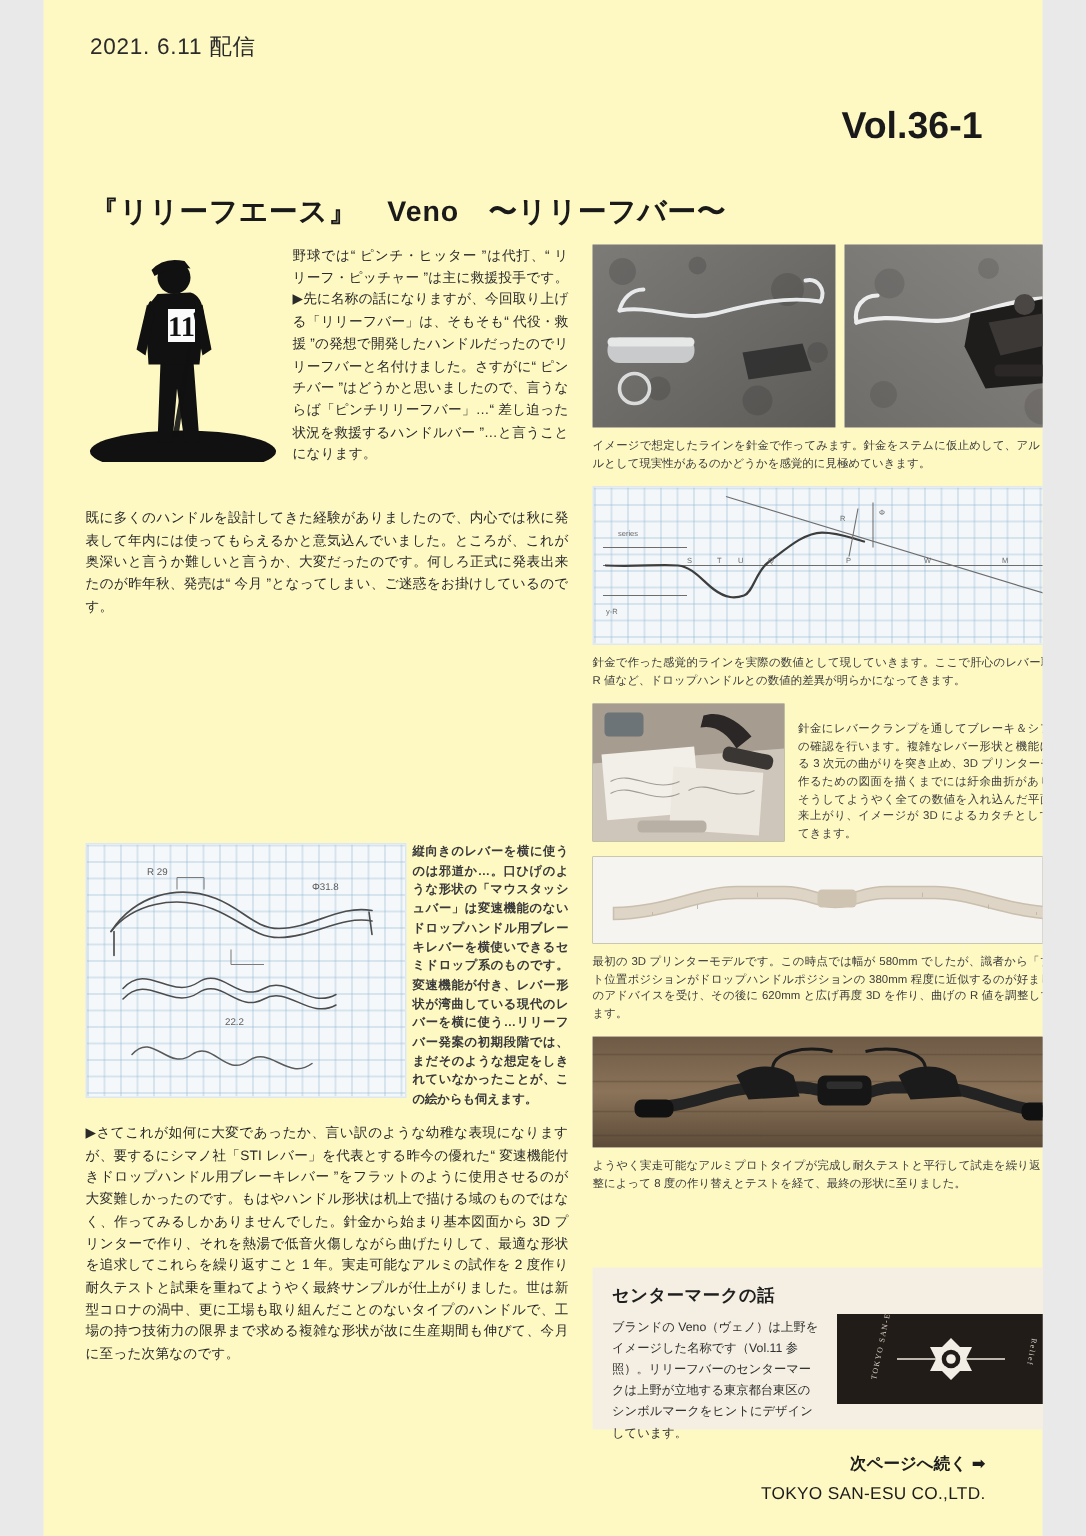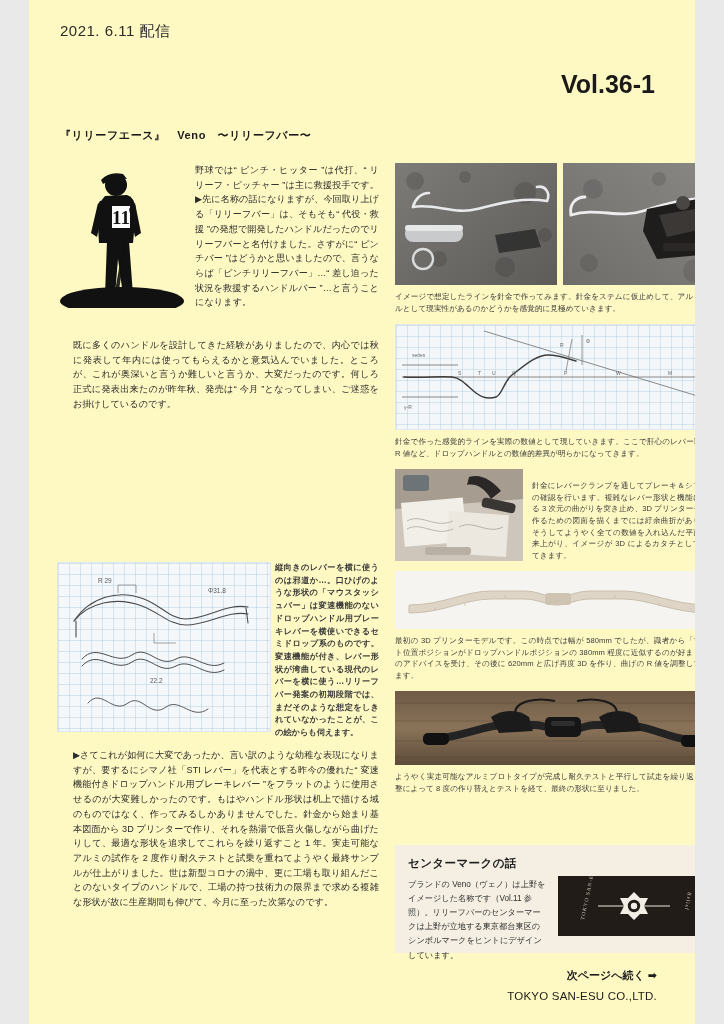--- a/index.html
+++ b/index.html
@@ -21,33 +21,32 @@
     position:absolute;left:44px;top:55px;
     font-size:40px;font-weight:bold;color:#1a1a1a;
     letter-spacing:1px;line-height:1;
   }
   .volume{
     position:absolute;right:40px;top:70px;
     font-size:25px;font-weight:bold;color:#1a1a1a;
   }
   .subtitle{
     position:absolute;left:31px;top:128px;
-    font-size:11px;font-weight:bold;color:#1a1a1a;letter-spacing:.6px;
+    font-size:19px;font-weight:bold;color:#1a1a1a;letter-spacing:.6px;
   }
   
   .lead-wrap{
     position:absolute;left:28px;top:163px;width:322px;
   }
   .silhouette{
     float:left;width:130px;height:145px;margin-right:8px;position:relative;
   }
   .ptext{
     font-size:9.1px;line-height:1.62;color:#2a2a2a;text-align:justify;
     letter-spacing:.1px;
-    margin-left:16px;
   }
   .para2{
     position:absolute;left:28px;top:336px;width:322px;
   }
   .para4{
     position:absolute;left:28px;top:748px;width:322px;
   }
   
   .sketchbox{
     position:absolute;left:28px;top:562px;width:212px;height:168px;

